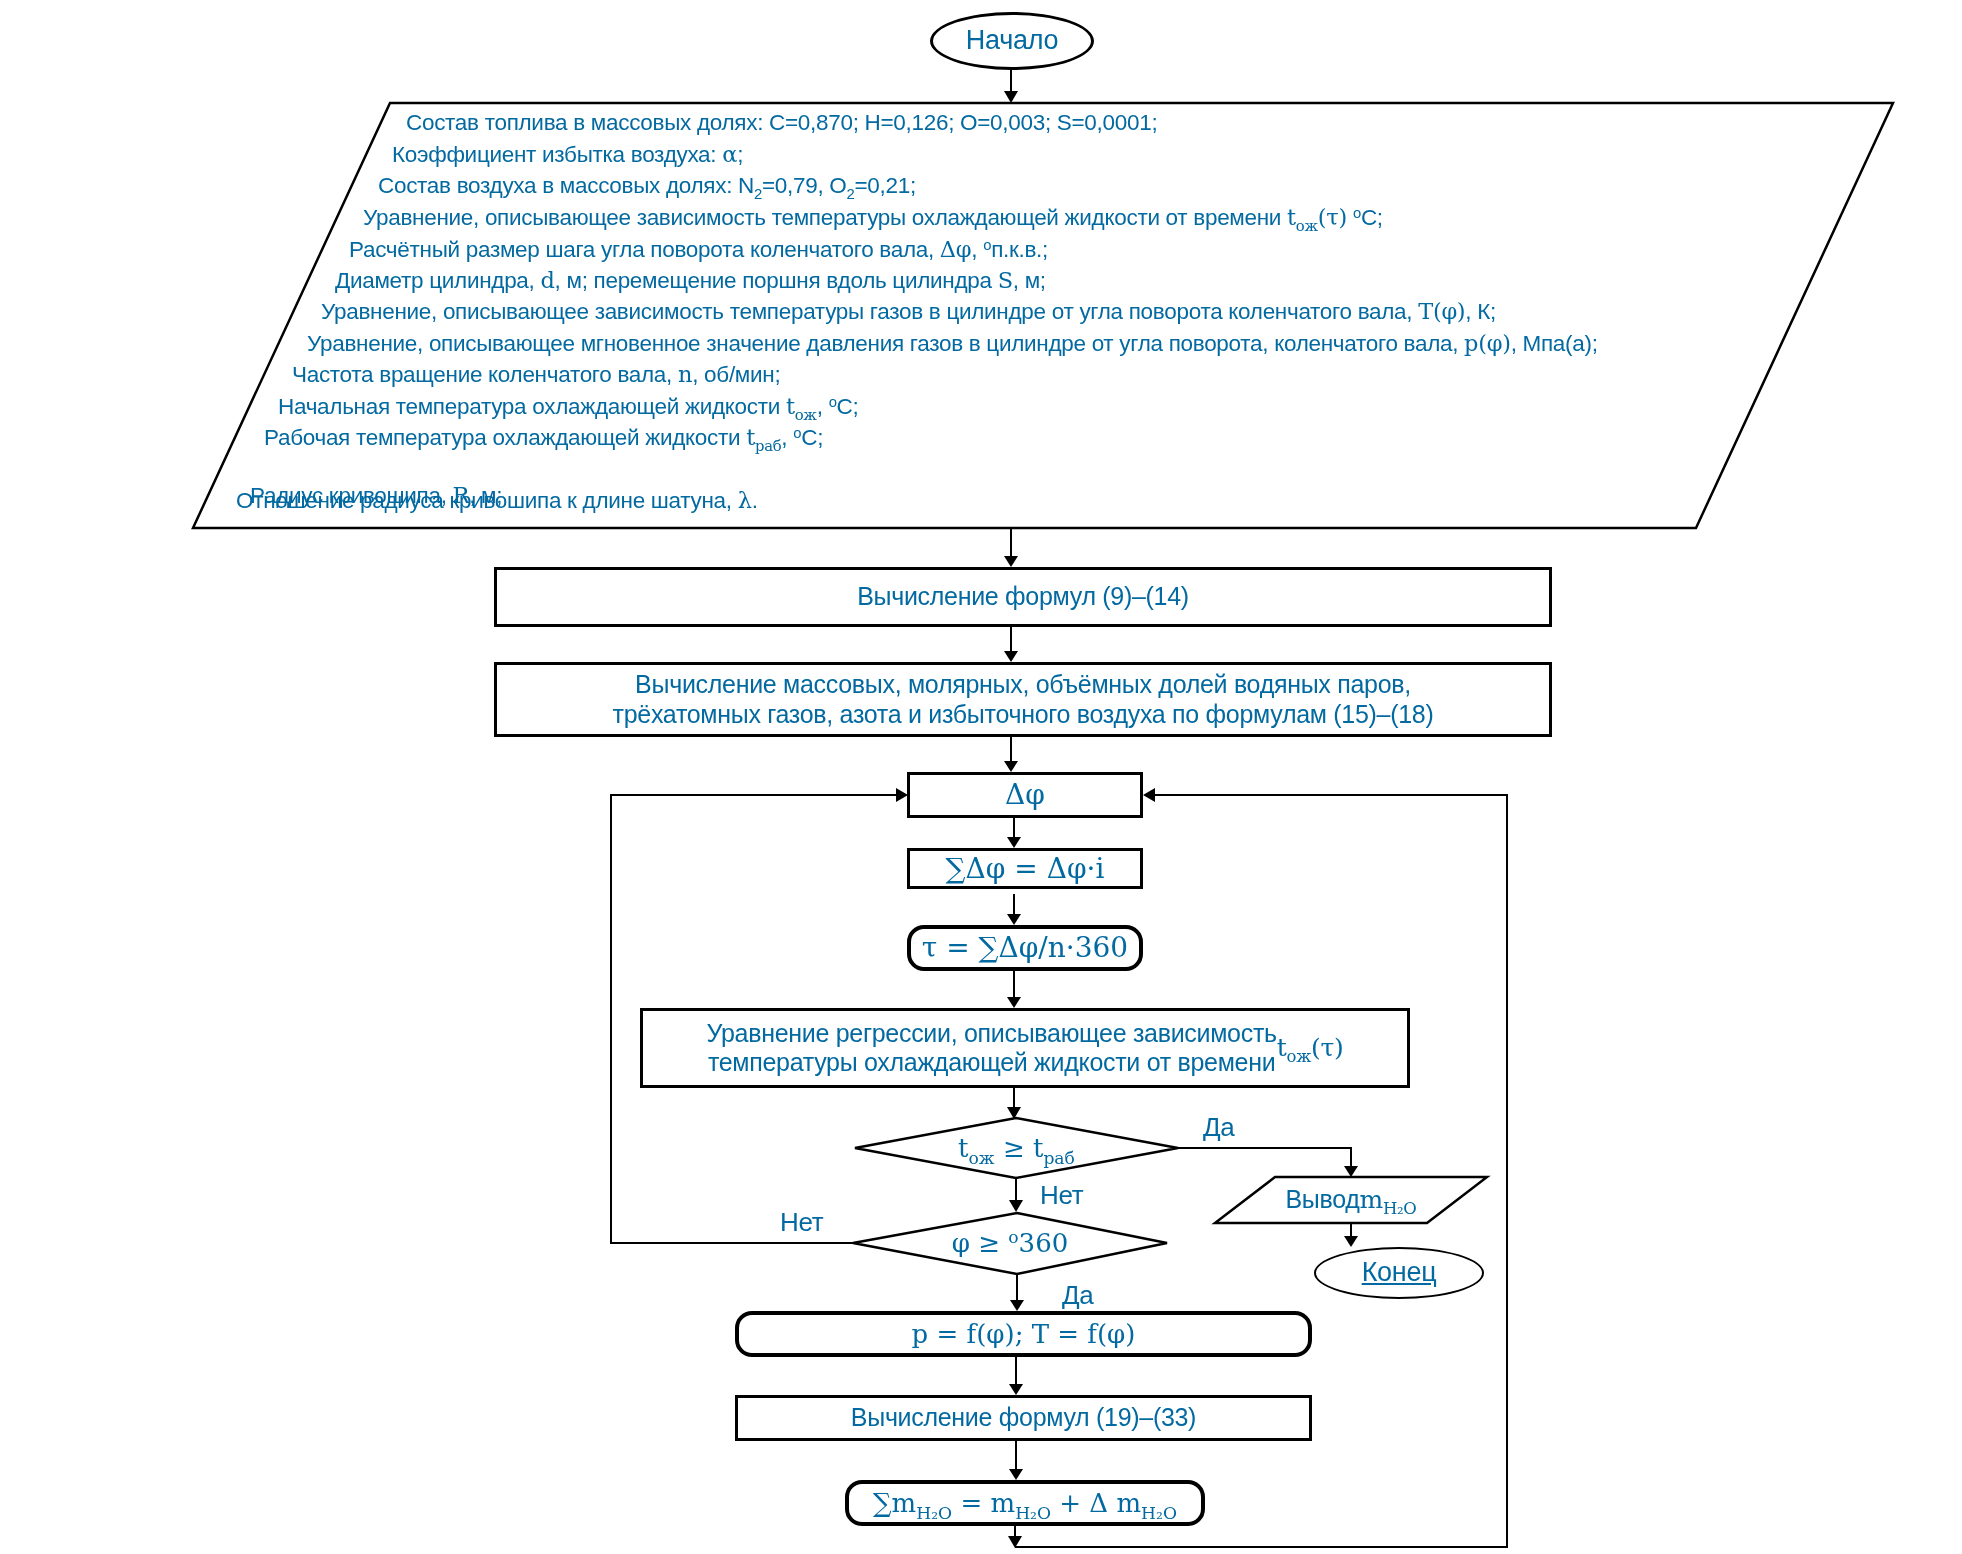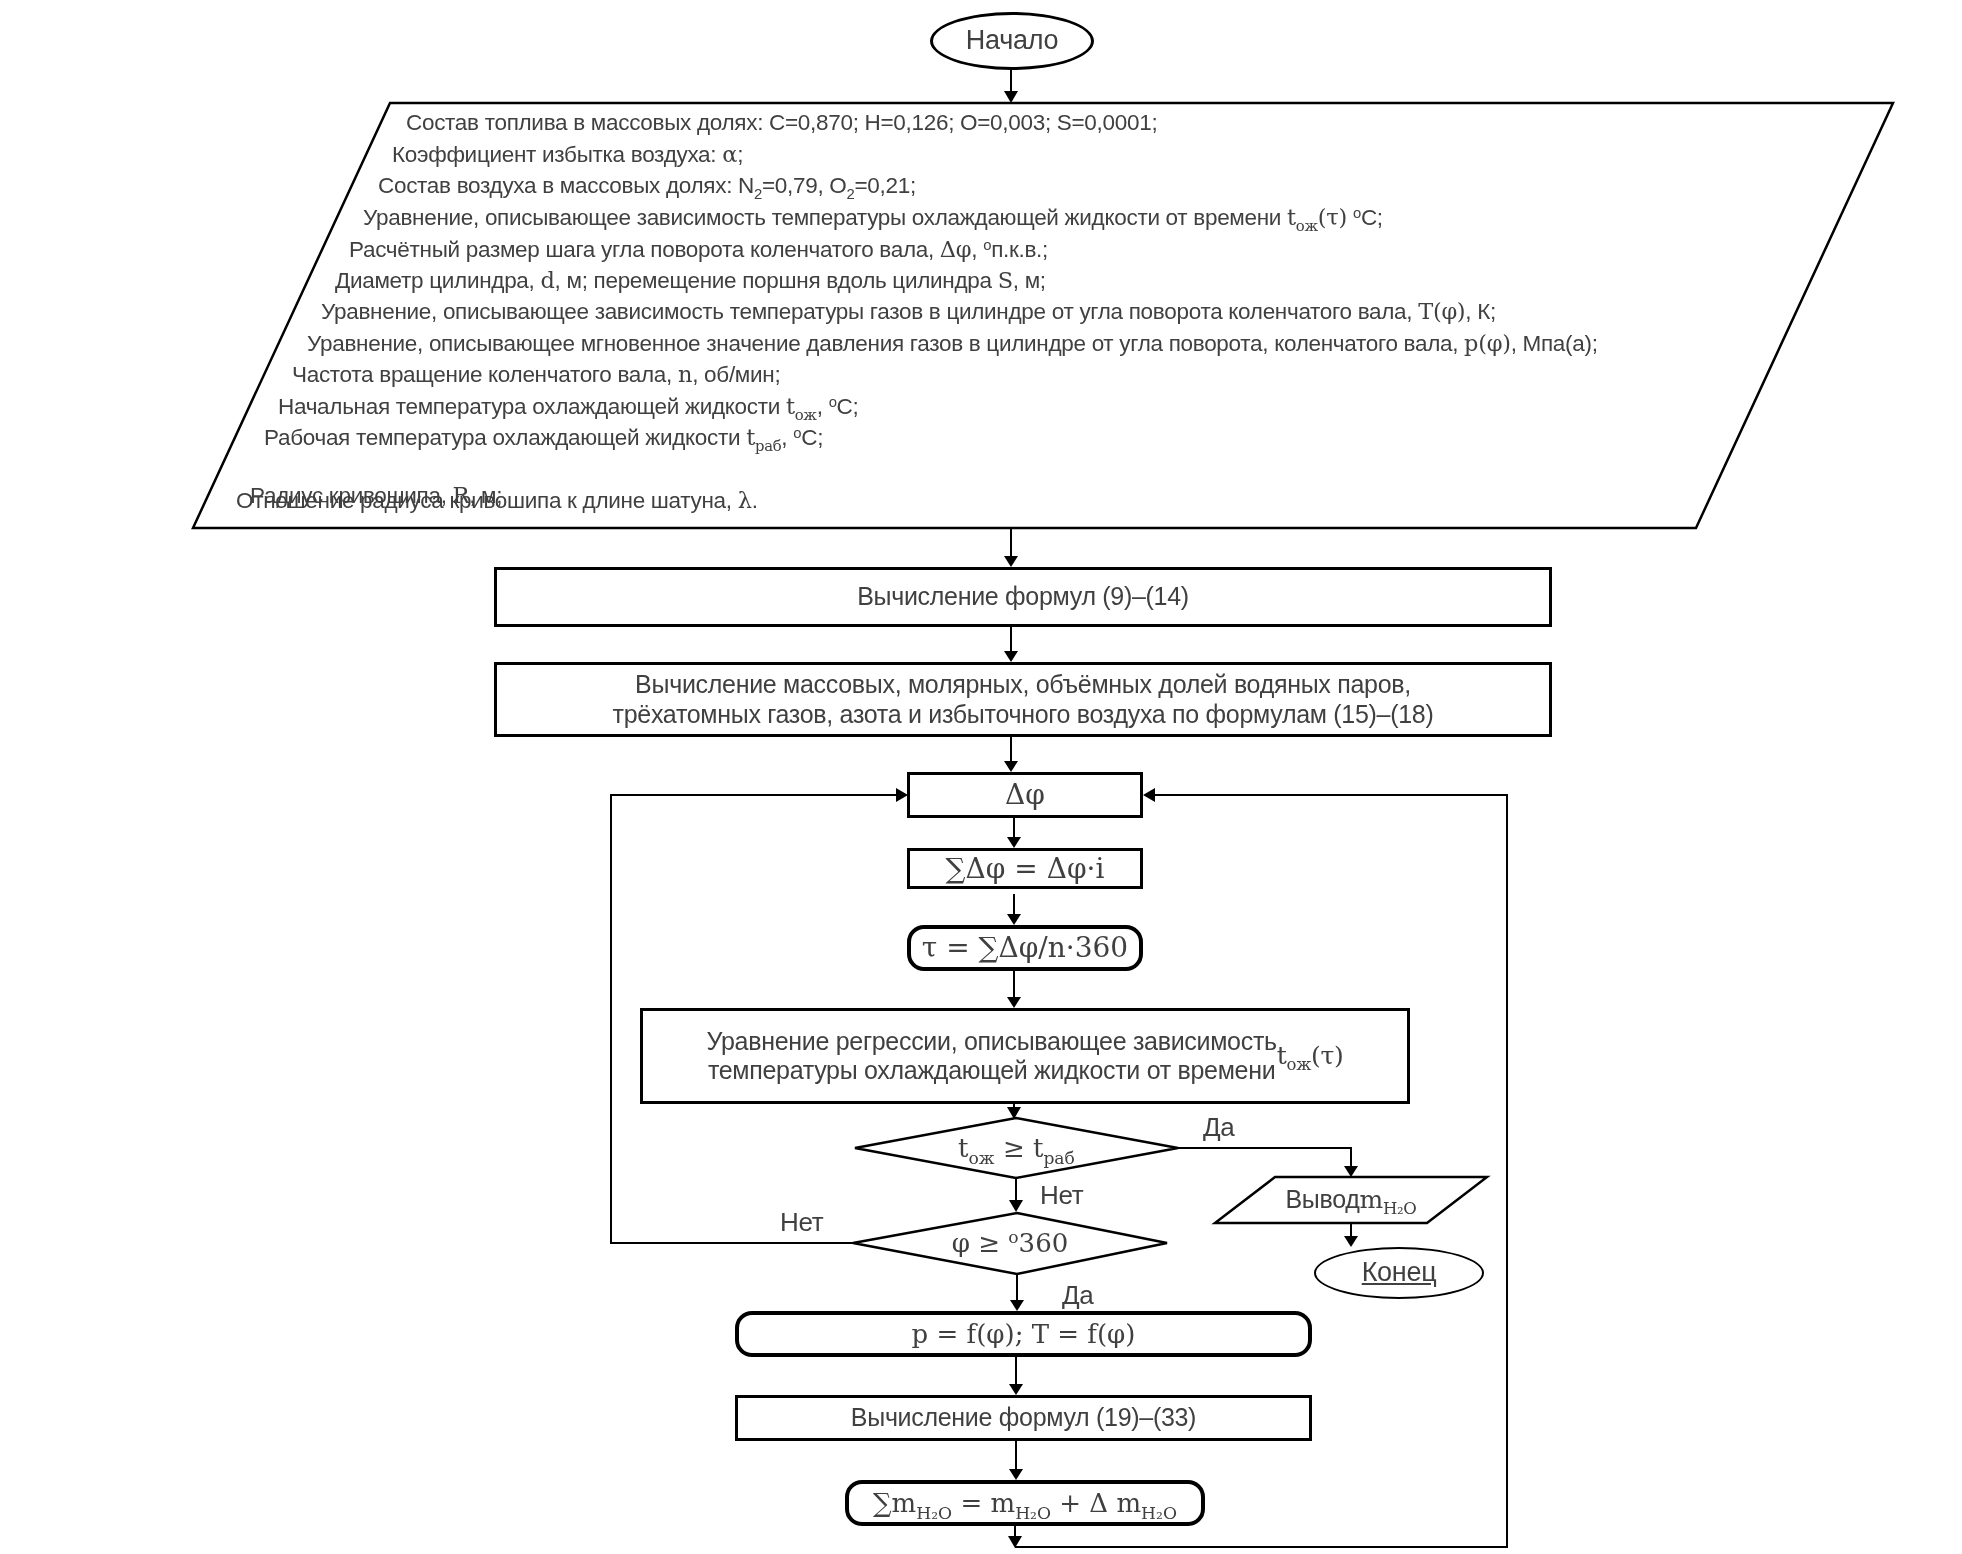--- a/index.html
+++ b/index.html
@@ -1,21 +1,21 @@
 <!DOCTYPE html>
 <html lang="ru"><head>
 <meta charset="utf-8">
 <style>
   html,body{margin:0;padding:0;background:#ffffff;}
   #canvas{
     position:relative;
     width:1962px;height:1554px;
     background:#ffffff;
     font-family:"Liberation Sans", sans-serif;
-    color:#404040;
+    color:#0369a1;
   }
   #shapes{position:absolute;left:0;top:0;}
   .node{
     position:absolute;box-sizing:border-box;
     display:flex;align-items:center;justify-content:center;
     text-align:center;line-height:1.18;
   }
   .box{border:3px solid #000;background:#fff;}
   .thick{border-width:4px;border-radius:17px;}
   .oval{border:3px solid #000;border-radius:50%;background:#fff;}
@@ -110,21 +110,21 @@
     </div>
 
   <div class="node box fs28" style="left:907px;top:848px;width:236px;height:41px;">
       <span class="serif">∑Δφ = Δφ·i</span>
     </div>
 
   <div class="node box thick fs28" style="left:907px;top:925px;width:236px;height:46px;">
       <span class="serif">τ  = ∑Δφ/n·360</span>
     </div>
 
-  <div class="node box fs25" style="left:640px;top:1008px;width:770px;height:96px;">Уравнение регрессии, описывающее зависимость<br>температуры охлаждающей жидкости от времени <span class="serif">t<sub>ож</sub>(τ)</span></div>
+  <div class="node box fs25" style="left:640px;top:1008px;width:770px;height:80px;">Уравнение регрессии, описывающее зависимость<br>температуры охлаждающей жидкости от времени <span class="serif">t<sub>ож</sub>(τ)</span></div>
 
   <div class="node fs26" style="left:855px;top:1120px;width:323px;height:56px;">
       <span class="serif">t<sub>ож</sub> ≥ t<sub>раб</sub></span>
     </div>
 
   <div class="node fs26" style="left:853px;top:1215px;width:314px;height:56px;">
       <span class="serif">φ ≥ <sup>о</sup>360</span>
     </div>
 
   <div class="node fs25" style="left:1222px;top:1177px;width:258px;height:46px;">Вывод <span class="serif">m<sub>H₂O</sub></span></div>

